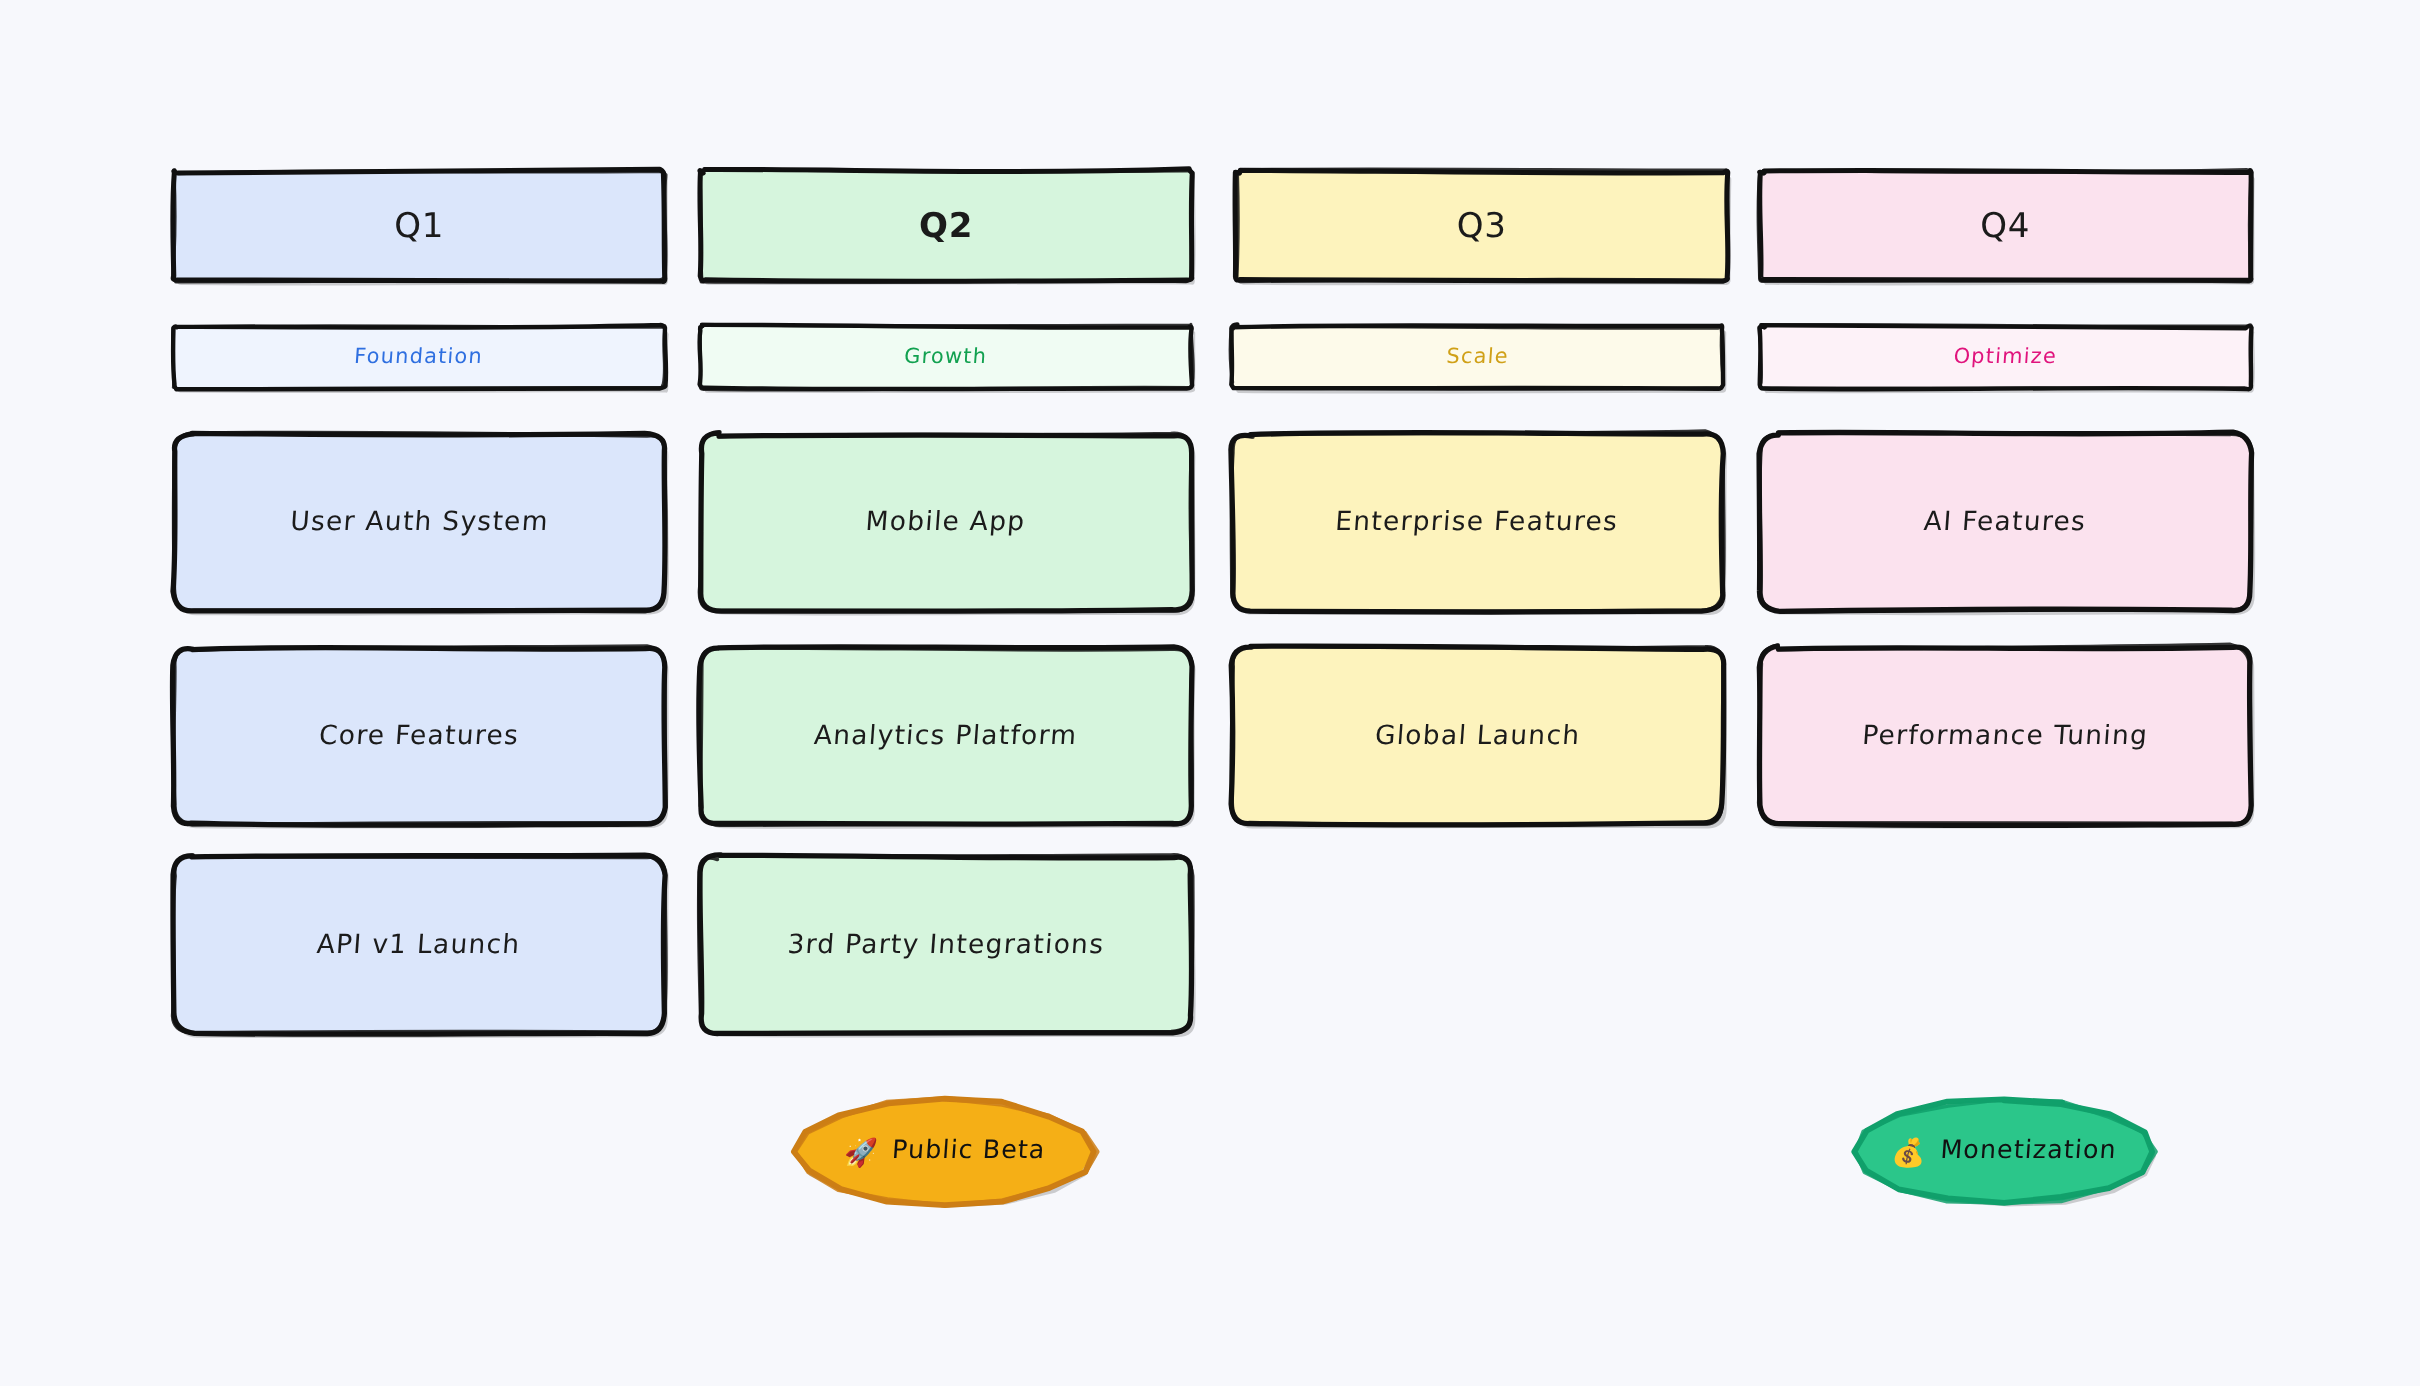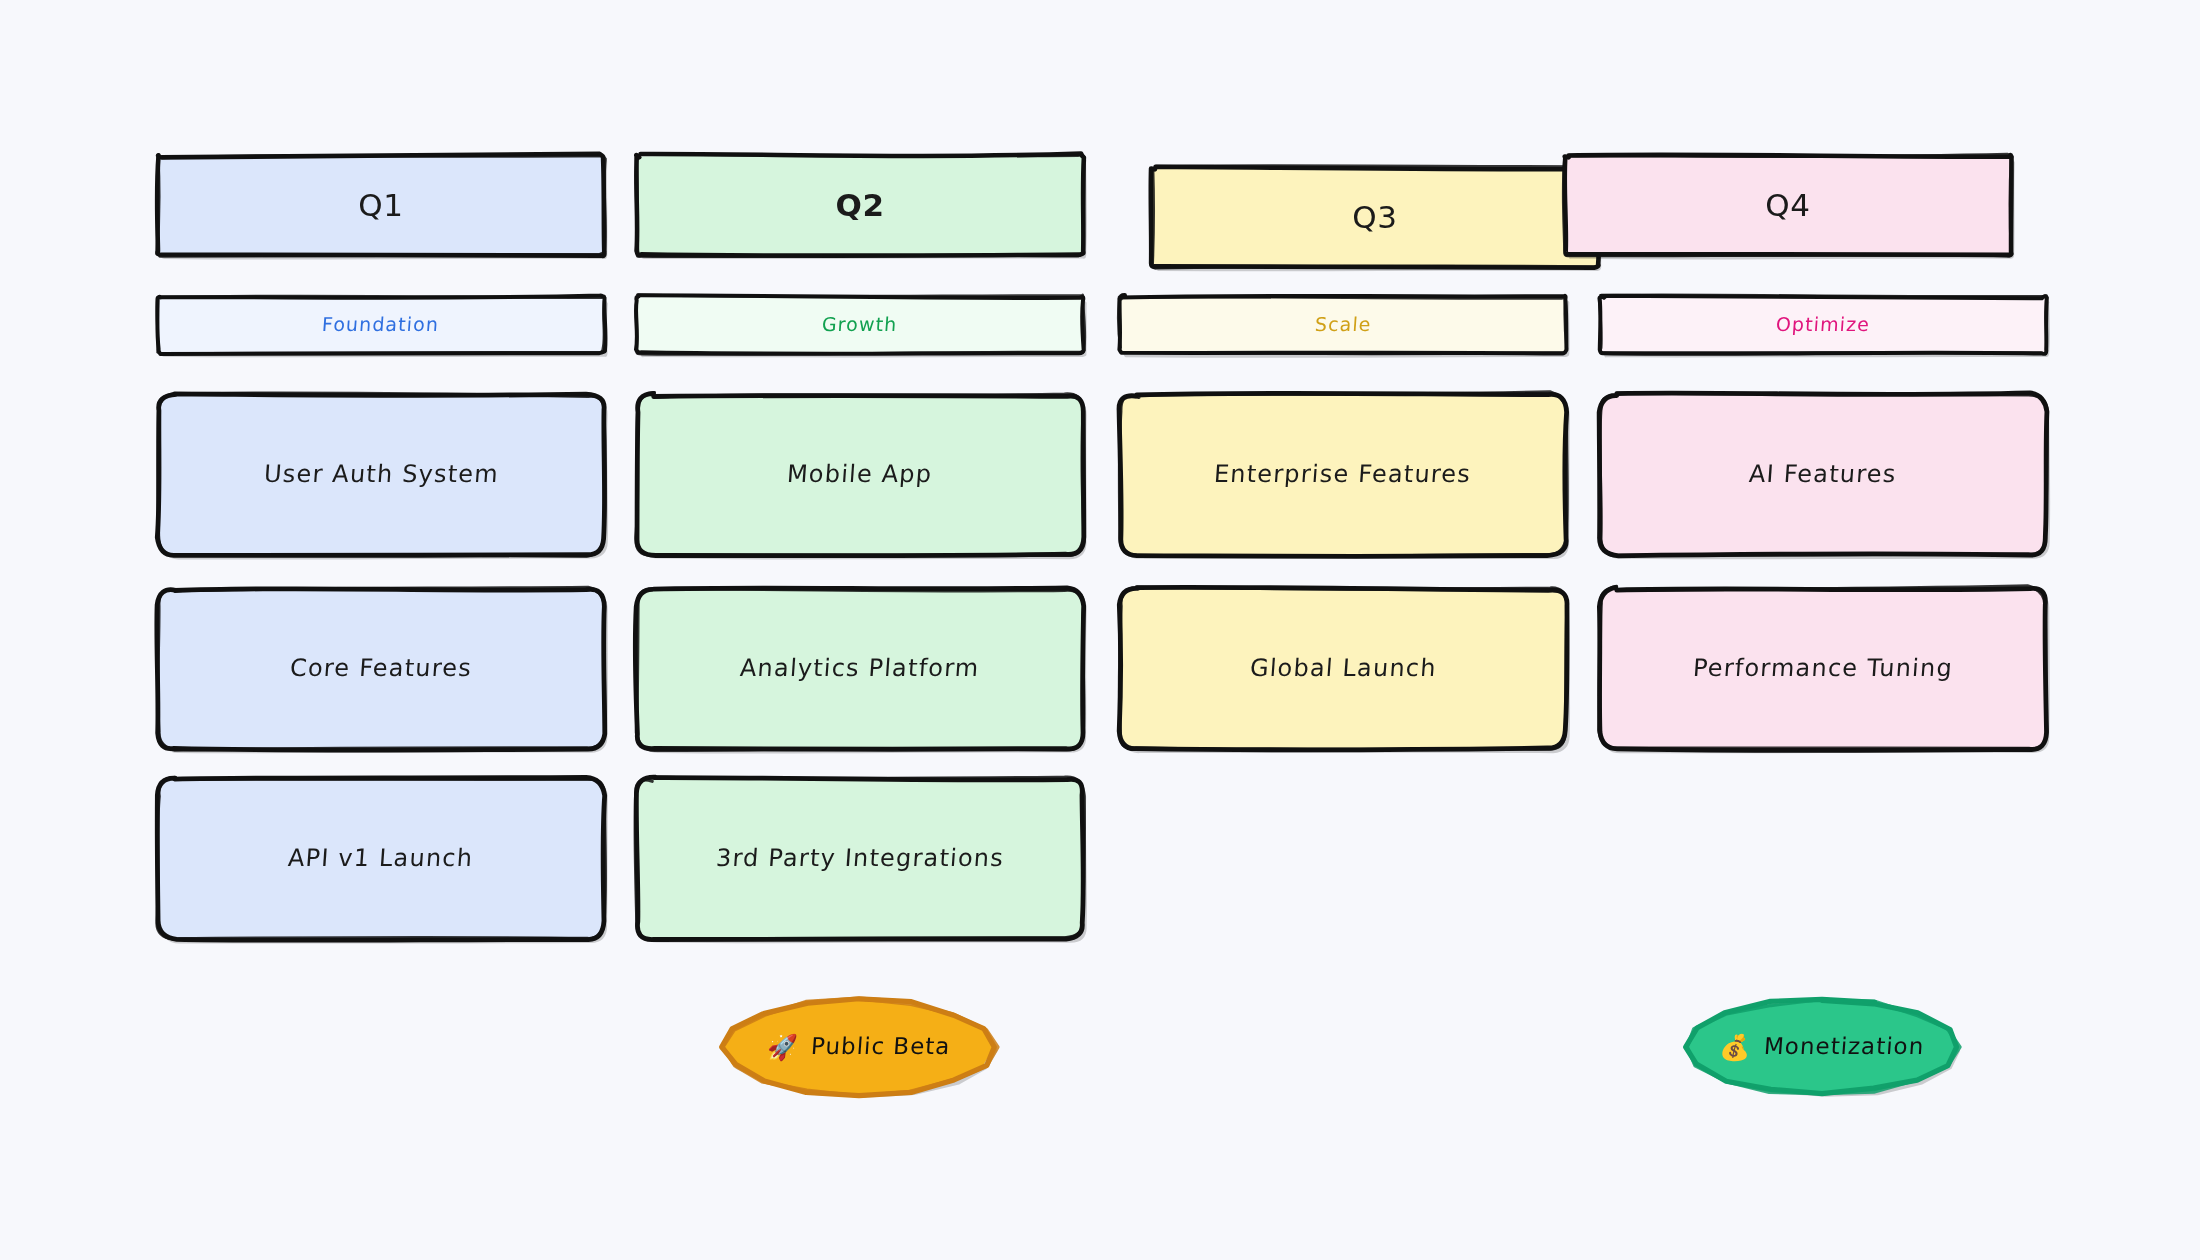--- a/index.html
+++ b/index.html
@@ -197,21 +197,21 @@
       <svg viewBox="0 0 446 161" preserveAspectRatio="none">
         <path d="M 16.853282770421355 -0.07164204134605823 C 134.4560508035123 -0.6113612797576934, 277.0107336764969 2.697793342219666, 428.88788054008035 0.9808996265288443 Q 446.17577027557417 0.642872458929196, 445.65231073554605 16.27909193704836 C 444.53143777372316 56.349999999999994, 447.48522888612933 106.26, 446.11830339087174 144.12830389528534 Q 446.8662222034298 161.3380863195751, 428.75601307153704 160.74141125285533 C 294.36 159.7562403650023, 147.18 162.41847781171091, 16.604460451938213 160.57934240165633 Q -0.5528436695225537 160.51591032245196, 0.027200853265821934 144.8254869356286 C 0.16644951002672315 106.26, -0.7044004175346346 53.13, -0.3400372431613505 16.64057605727576 Q -0.11334071913734078 -0.03559973104856908, 16.782598731666802 1.5787500369828193" fill="rgba(0,0,0,0.18)" stroke="none" transform="translate(3.5,4)"></path>
         <path d="M 16.853282770421355 -0.07164204134605823 C 134.4560508035123 -0.6113612797576934, 277.0107336764969 2.697793342219666, 428.88788054008035 0.9808996265288443 Q 446.17577027557417 0.642872458929196, 445.65231073554605 16.27909193704836 C 444.53143777372316 56.349999999999994, 447.48522888612933 106.26, 446.11830339087174 144.12830389528534 Q 446.8662222034298 161.3380863195751, 428.75601307153704 160.74141125285533 C 294.36 159.7562403650023, 147.18 162.41847781171091, 16.604460451938213 160.57934240165633 Q -0.5528436695225537 160.51591032245196, 0.027200853265821934 144.8254869356286 C 0.16644951002672315 106.26, -0.7044004175346346 53.13, -0.3400372431613505 16.64057605727576 Q -0.11334071913734078 -0.03559973104856908, 16.782598731666802 1.5787500369828193" fill="#d6f5dd" stroke="none"></path>
         <path d="M 16.71116674505174 -0.42942085843533273 C 132.98988481909035 -0.8272317165508867, 277.59128002680836 3.3308951118960977, 430.1304007433355 1.6415723903104662 Q 447.22725342027843 -1.0563391549512744, 445.0061883106828 17.13995037879795 C 445.2485405463725 56.349999999999994, 447.69722263161094 106.26, 445.22257703728974 145.0302612958476 Q 446.62774260900915 159.21053284127265, 429.1218912526965 160.99083327827975 C 294.36 161.06932909823954, 147.18 160.9615190634504, 16.46336166188121 161.50725735491142 Q -1.958360256627202 162.33810949791223, 0.8281421214342117 143.4736324539408 C 1.504667716100812 106.26, -1.3255854045972228 53.13, -0.5506576504558325 15.093021902255714 Q 0.22612408362329006 -1.8654350517317653, 18.66478807479143 -0.8855359012261033" fill="none" stroke="#111111" stroke-width="4.8" stroke-linecap="round" stroke-linejoin="round"></path>
         <path d="M 16.75752476155758 -0.86871491195634 C 133.73872933182864 1.4686155487783257, 277.8438837007433 0.3445332295261323, 427.60143044423313 -0.7622594079934061 Q 445.3864632345736 -2.4569179152138534, 447.16736605996266 18.209472152311356 C 447.66187951676545 56.349999999999994, 447.03019751152027 106.26, 445.1702083404176 144.10322064915673 Q 447.37859104722736 158.69043961791323, 427.6325604552403 159.75965616726316 C 294.36 159.19118089862167, 147.18 161.4128317079507, 17.52623006682843 160.96477052536792 Q 1.3450295679271222 163.5691073517315, -0.0789028256200254 146.57592311324552 C -1.0523715469986201 106.26, -2.821714419219643 53.13, -1.2830490586347878 15.758905318472534 Q -1.897216045856476 -2.3111757916398346, 15.142974163033069 3.2962760766036814" fill="none" stroke="#111111" stroke-width="3.2640000000000002" stroke-linecap="round" stroke-linejoin="round" opacity="0.85"></path>
       </svg>
       <div class="label">
         <span class="hand">3rd Party Integrations</span>
       </div>
     </div>
-    <div class="node header-node" style="left: 1152px; top: 155px; width: 446px; height: 100px; margin-top: 12px;">
+    <div class="node header-node" style="left: 1124px; top: 155px; width: 446px; height: 100px;">
       <svg viewBox="0 0 446 100" preserveAspectRatio="none">
         <path d="M 3.246234928490594 0.019268157146871134 C 134.354197246721 -0.0029793524183332476, 276.53833822489713 2.4587192982435226, 442.1648311506491 1.1959565700031818 Q 446.03460689713245 0.8703717777505517, 446.40414129409476 3.600028424989432 C 445.7390278855804 35, 446.0161681253463 66, 445.636882203049 96.92298271255568 Q 445.2245390888769 99.15183520298451, 442.31617014571094 100.0683559186291 C 294.36 98.89583453969098, 147.18 101.01210149005055, 2.8576487499754877 99.90523764980026 Q -0.17701010699383915 99.2765784310177, 0.1689060414908454 97.4823474499397 C 1.1140332269016655 66, -0.9180691543966533 33, 0.38285013099666687 2.85351680489257 Q -0.11541384416632354 -0.20403859857469797, 3.6766298019792885 1.246061926241964" fill="rgba(0,0,0,0.18)" stroke="none" transform="translate(3.5,4)"></path>
         <path d="M 3.246234928490594 0.019268157146871134 C 134.354197246721 -0.0029793524183332476, 276.53833822489713 2.4587192982435226, 442.1648311506491 1.1959565700031818 Q 446.03460689713245 0.8703717777505517, 446.40414129409476 3.600028424989432 C 445.7390278855804 35, 446.0161681253463 66, 445.636882203049 96.92298271255568 Q 445.2245390888769 99.15183520298451, 442.31617014571094 100.0683559186291 C 294.36 98.89583453969098, 147.18 101.01210149005055, 2.8576487499754877 99.90523764980026 Q -0.17701010699383915 99.2765784310177, 0.1689060414908454 97.4823474499397 C 1.1140332269016655 66, -0.9180691543966533 33, 0.38285013099666687 2.85351680489257 Q -0.11541384416632354 -0.20403859857469797, 3.6766298019792885 1.246061926241964" fill="#fdf3bd" stroke="none"></path>
         <path d="M 3.5843937629833817 -0.22739819511771198 C 132.7635435817763 0.5247281219810247, 276.54151235658674 2.79961945861578, 442.52362432237715 2.119476709142327 Q 446.9135570237413 -0.5507851131260395, 446.6769228852354 2.0753647964447737 C 443.9320741282776 35, 448.4326431632042 66, 446.1527521754615 97.57399200089276 Q 446.97955791000277 99.57441924884915, 442.14446252863854 100.71737697999924 C 294.36 100.3795383753255, 147.18 99.05846057087183, 3.0260023241862655 99.23146901745349 Q -1.1231745621189475 100.80626085028052, -0.8569574602879584 95.71110026352108 C -0.38959069084376097 66, -1.8004048198461533 33, -0.9442412634380162 1.5662235636264086 Q 0.2215171391144395 1.760256353765726, 2.651523786596954 2.37515718601644" fill="none" stroke="#111111" stroke-width="4.6" stroke-linecap="round" stroke-linejoin="round"></path>
         <path d="M 3.8927198848687112 -0.6060854496434331 C 133.44448572332038 -1.97383666113019, 276.4791857294552 -0.34612511973828086, 444.7126210969873 -0.14098379351198675 Q 444.9786579190753 -1.7996976608410478, 446.7393210068811 2.825510895252228 C 445.950473173242 35, 447.9862442025915 66, 446.3794360200409 96.51007056571544 Q 447.8359509385191 99.46349194776266, 445.56190311396495 99.7041629794985 C 294.36 98.59445295883341, 147.18 99.23885566759854, 4.257662927825004 100.90624568667263 Q 2.430770970787853 101.8777041098103, 0.33046771814115344 98.58463126569987 C 1.6850925239734351 66, 1.7610203409567478 33, 0.8052922444883734 2.3740674782544375 Q -1.9032050737179815 2.4022230355069043, 3.725730588380247 2.3351770900189877" fill="none" stroke="#111111" stroke-width="3.128" stroke-linecap="round" stroke-linejoin="round" opacity="0.85"></path>
       </svg>
       <div class="label">
         <span class="hand-plain">Q3</span>
       </div>
     </div>
@@ -241,21 +241,21 @@
       <svg viewBox="0 0 446 161" preserveAspectRatio="none">
         <path d="M 16.868629846535622 -0.07977294088341291 C 134.57049838816747 -0.9455131897237152, 276.40279748409984 1.7071436788421124, 429.75694701829923 1.2605569132138044 Q 446.52088955882937 -0.6821671965066344, 445.6360785727855 16.397653859341517 C 445.41514278985557 56.349999999999994, 447.37720674271696 106.26, 446.139171643788 144.5856747758109 Q 445.7311290098354 160.14001865698955, 429.7799478976987 161.19966966502835 C 294.36 160.12328495010732, 147.18 161.3064997646492, 16.14567505652085 161.09918885903897 Q 0.496106088347733 161.81162936142647, 0.19387536286376417 144.60166396521964 C -0.16337044127285483 106.26, -1.4588373475242407 53.13, -0.40548271774314343 17.383419539453463 Q 0.23383112456649544 0.5775413969065994, 16.318608308490365 0.3196122771594674" fill="rgba(0,0,0,0.18)" stroke="none" transform="translate(3.5,4)"></path>
         <path d="M 16.868629846535622 -0.07977294088341291 C 134.57049838816747 -0.9455131897237152, 276.40279748409984 1.7071436788421124, 429.75694701829923 1.2605569132138044 Q 446.52088955882937 -0.6821671965066344, 445.6360785727855 16.397653859341517 C 445.41514278985557 56.349999999999994, 447.37720674271696 106.26, 446.139171643788 144.5856747758109 Q 445.7311290098354 160.14001865698955, 429.7799478976987 161.19966966502835 C 294.36 160.12328495010732, 147.18 161.3064997646492, 16.14567505652085 161.09918885903897 Q 0.496106088347733 161.81162936142647, 0.19387536286376417 144.60166396521964 C -0.16337044127285483 106.26, -1.4588373475242407 53.13, -0.40548271774314343 17.383419539453463 Q 0.23383112456649544 0.5775413969065994, 16.318608308490365 0.3196122771594674" fill="#fdf3bd" stroke="none"></path>
         <path d="M 16.745271358639002 -0.44748952407389875 C 133.24421278499065 -1.5697915164753795, 276.2403107103705 1.129451415501535, 428.0616595838219 2.2630330273881554 Q 447.9941851608455 -0.000871722586452961, 446.9701168378815 17.403421317227185 C 447.2123294711113 56.349999999999994, 447.45717342402787 106.26, 445.2689509326592 142.04664103034884 Q 444.10531328991055 160.54816025774926, 427.3973019775003 160.0091853053309 C 294.36 161.88498373180627, 147.18 162.4904567366466, 15.443838560953736 160.66247170465067 Q 0.3726392053067684 161.21748514007777, -0.80147007945925 142.97624807525426 C 0.7717344909906387 106.26, 0.9978880843147635 53.13, -0.6960920384153724 16.743785195983946 Q 0.997617069631815 -0.5028992118313909, 17.63369824551046 0.3163801880553365" fill="none" stroke="#111111" stroke-width="4.8" stroke-linecap="round" stroke-linejoin="round"></path>
         <path d="M 16.801860759221018 -0.8922041772864759 C 134.06935568749904 0.5032878088764847, 276.0876235893741 2.6826564242132007, 430.11206693686546 0.045639420207589876 Q 446.38347449731083 -1.0848102531395853, 447.120473145321 18.551984372269363 C 445.01480511892584 56.349999999999994, 446.71813354166227 106.26, 445.2304944043979 145.42451430400834 Q 444.0994329323992 160.4293552593328, 430.59059439748523 161.08351380242965 C 294.36 160.25153192225844, 147.18 163.40045068310573, 16.200850035622715 159.86654918002895 Q -0.8246711315587163 162.1122956865467, 0.4026013132184744 145.929323420953 C -2.0051847396418454 106.26, 0.19880111636593933 53.13, 1.1278862370178104 17.904897600319238 Q -0.8942751640453935 -0.539879199769348, 19.002557384967805 -0.3412330073304475" fill="none" stroke="#111111" stroke-width="3.2640000000000002" stroke-linecap="round" stroke-linejoin="round" opacity="0.85"></path>
       </svg>
       <div class="label">
         <span class="hand">Global Launch</span>
       </div>
     </div>
-    <div class="node header-node" style="left: 1565px; top: 155px; width: 446px; height: 100px;">
+    <div class="node header-node" style="left: 1600px; top: 155px; width: 446px; height: 100px;">
       <svg viewBox="0 0 446 100" preserveAspectRatio="none">
         <path d="M 3.2553036552853882 0.341736261965707 C 134.17637081947177 -0.936796390125528, 275.9336486566625 1.9551535880658775, 443.25109770596026 1.0339358757715673 Q 445.338541019056 0.4146665268111974, 446.3127313797362 3.42463319725357 C 445.19758084965866 35, 446.6887004951481 66, 445.60830435249954 97.02961096013897 Q 445.20834765629843 99.50752249327488, 442.1030407248065 99.64369043491315 C 294.36 98.86726997634395, 147.18 101.58229628042318, 2.3410937435925008 99.84423782916274 Q 0.7700965681113303 100.61495786313898, -0.01896811192855239 97.43190660378896 C 0.26459416477009656 66, -0.8729637039359659 33, 0.057814168743789196 2.8833788625430317 Q 0.8260967907495796 -0.4144552047830075, 2.1751809155568482 1.2383896136190744" fill="rgba(0,0,0,0.18)" stroke="none" transform="translate(3.5,4)"></path>
         <path d="M 3.2553036552853882 0.341736261965707 C 134.17637081947177 -0.936796390125528, 275.9336486566625 1.9551535880658775, 443.25109770596026 1.0339358757715673 Q 445.338541019056 0.4146665268111974, 446.3127313797362 3.42463319725357 C 445.19758084965866 35, 446.6887004951481 66, 445.60830435249954 97.02961096013897 Q 445.20834765629843 99.50752249327488, 442.1030407248065 99.64369043491315 C 294.36 98.86726997634395, 147.18 101.58229628042318, 2.3410937435925008 99.84423782916274 Q 0.7700965681113303 100.61495786313898, -0.01896811192855239 97.43190660378896 C 0.26459416477009656 66, -0.8729637039359659 33, 0.057814168743789196 2.8833788625430317 Q 0.8260967907495796 -0.4144552047830075, 2.1751809155568482 1.2383896136190744" fill="#fbe2ee" stroke="none"></path>
         <path d="M 3.6045464891940355 0.4891975933685899 C 132.36837374344466 -1.5504208507016302, 275.19775776050983 1.680584547109902, 444.9375500008464 1.7594307219609617 Q 445.36674396134913 -1.5634634485468268, 446.47378974221647 1.6855976236984134 C 446.72885849289594 35, 445.9271595405415 66, 446.0892458409071 97.81094366218895 Q 446.94357694871724 100.36483544949442, 441.67084159329534 99.77367590507492 C 294.36 100.31606156788766, 147.18 100.32556010503322, 1.8781023100018501 99.09591386048123 Q 0.9815069381147623 99.78043736610562, 0.7255444210022688 95.5990094942972 C 1.722766948863864 66, -1.7001704854890705 33, 0.3334565982222557 1.632583691738546 Q -1.6862370055168867 1.2926638955250382, 3.3149707056581974 2.3581076024100183" fill="none" stroke="#111111" stroke-width="4.6" stroke-linecap="round" stroke-linejoin="round"></path>
         <path d="M 3.918918428942561 0.32548907538875943 C 132.93076493348926 0.5284696743823587, 274.73230475455523 3.399129495304078, 442.6507244789973 -0.6090435768477619 Q 448.1678009379655 2.083820503111929, 446.47524792095646 2.3188135706819595 C 444.3862928472459 35, 444.72911549312994 66, 446.29687778512016 96.81810772540048 Q 447.7891756888479 100.49103300860152, 444.9461958980188 101.0773515820969 C 294.36 98.51193310916423, 147.18 100.88608506200835, 2.765392909385264 100.73002398260869 Q -0.03314307890832424 100.54413358038292, -0.21227983618155122 98.43891326570883 C -0.7688425444066525 66, -3.3086750243790446 33, -0.13370053535327317 2.460335644800216 Q 0.8167145382612944 1.79435283979401, 4.588211583159864 2.313012631330639" fill="none" stroke="#111111" stroke-width="3.128" stroke-linecap="round" stroke-linejoin="round" opacity="0.85"></path>
       </svg>
       <div class="label">
         <span class="hand-plain">Q4</span>
       </div>
     </div>

